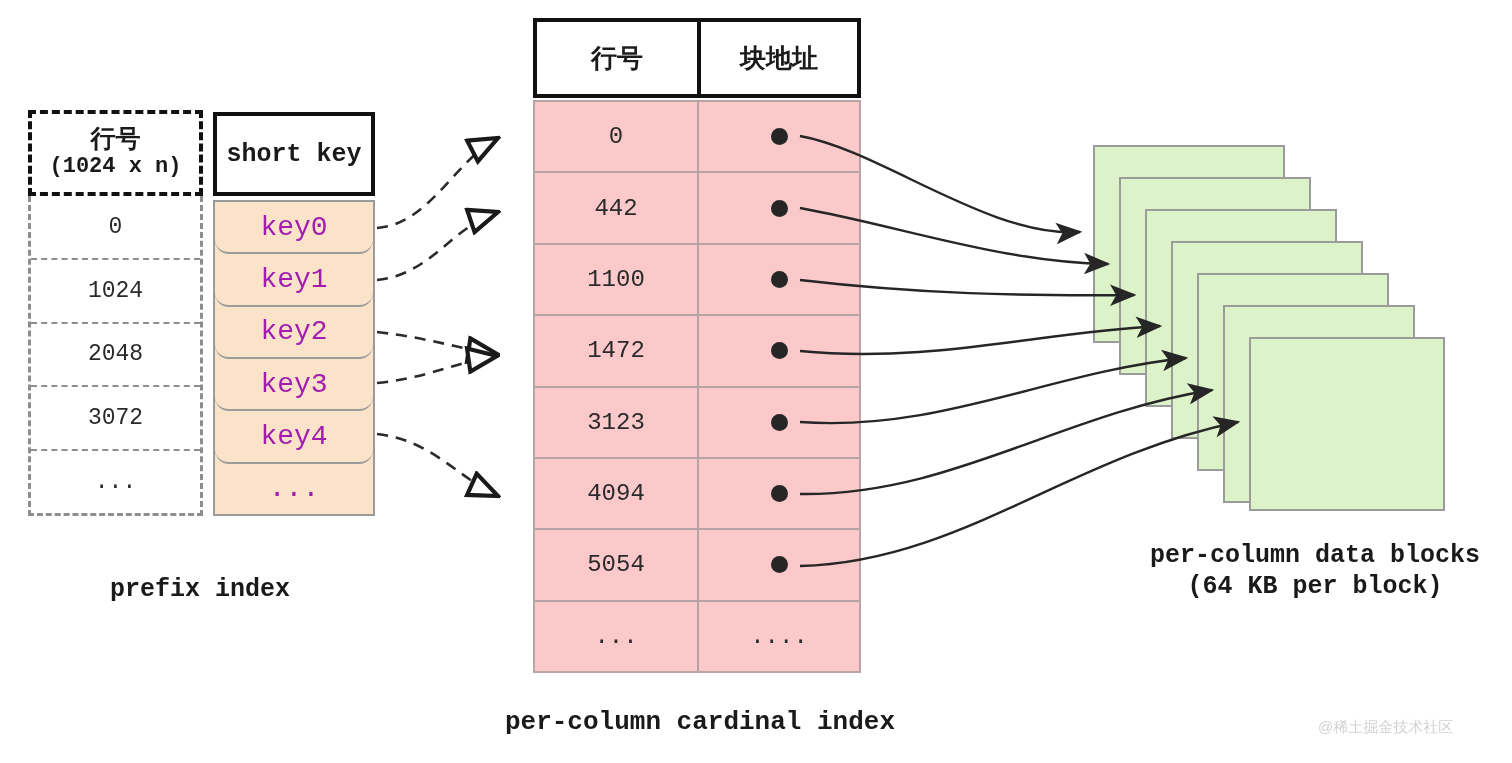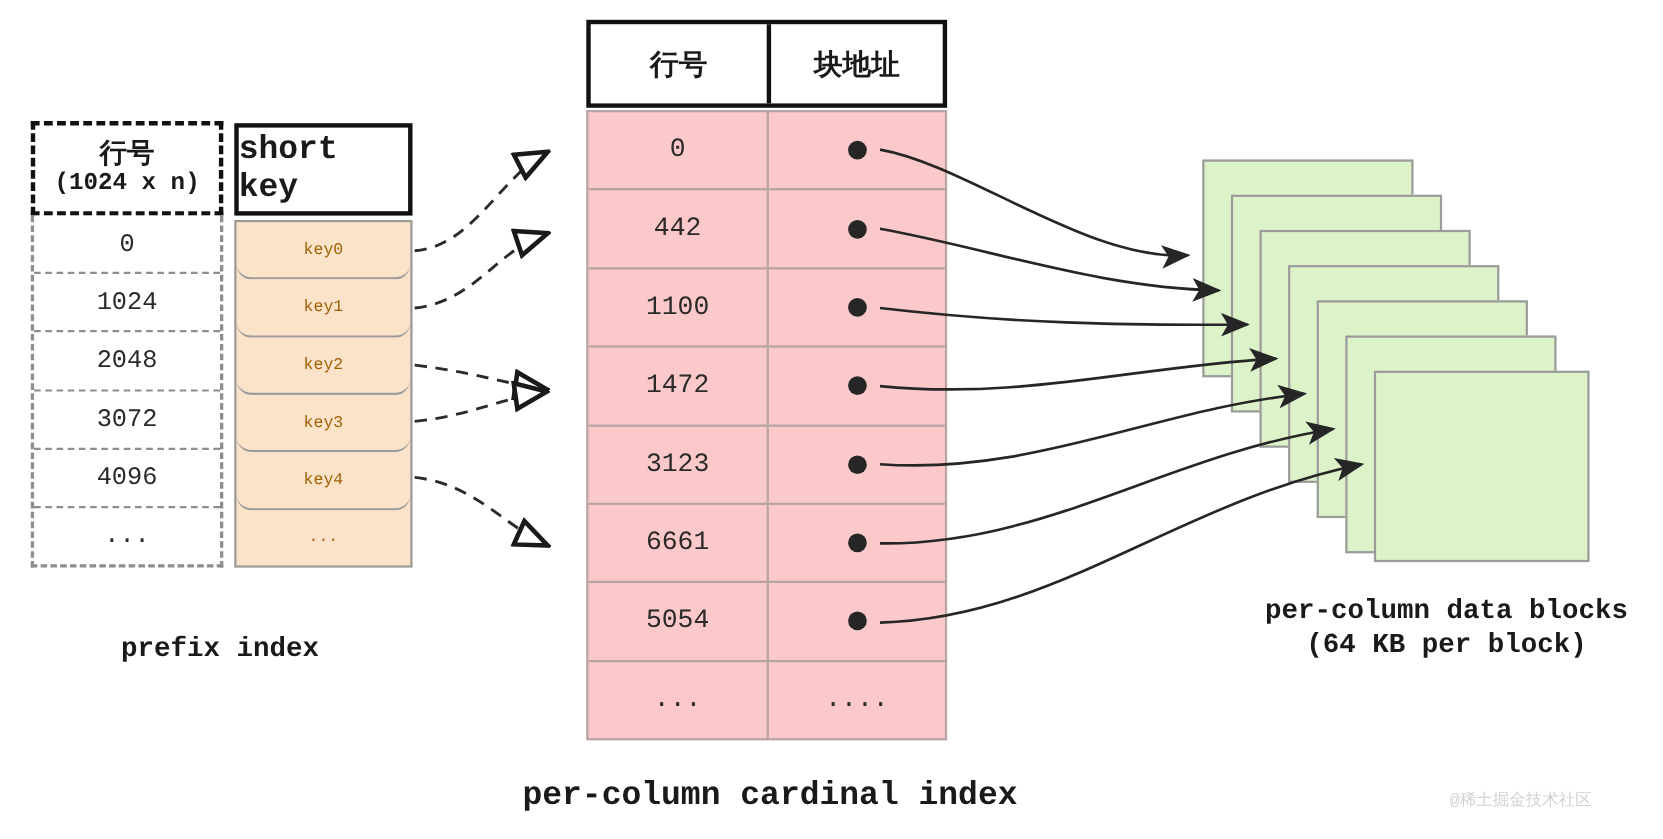--- a/index.html
+++ b/index.html
@@ -32,30 +32,30 @@
     flex:1;display:flex;align-items:center;justify-content:center;
     font-size:23px;border-bottom:2px dashed #8e8e8e;color:#2a2a2a;
   }
   .prow:last-child{border-bottom:none;}
 
   
   #shortkey-header{
     left:213px;top:112px;width:162px;height:84px;
     border:4px solid #111;background:#fff;
     display:flex;align-items:center;justify-content:center;
-    font-size:30px;font-weight:bold;
+    font-size:25px;font-weight:bold;
   }
   #shortkey-body{
     left:213px;top:200px;width:162px;height:316px;
     border:2px solid #9b9b9b;background:#fae3c8;
     display:flex;flex-direction:column;
   }
   .krow{
     flex:1;display:flex;align-items:center;justify-content:center;
-    font-size:15px;border-bottom:2px solid #9b9b9b;color:#a16207;border-radius:14px;
+    font-size:28px;border-bottom:2px solid #9b9b9b;color:#a21caf;border-radius:14px;
   }
   .krow:last-child{border-bottom:none;}
 
   
   #ci-header{
     left:533px;top:18px;width:328px;height:80px;
     border:4px solid #111;background:#fff;display:flex;
   }
   #ci-header .hcell{
     flex:1;display:flex;align-items:center;justify-content:center;
@@ -87,46 +87,45 @@
   
   .gblock{
     width:192px;height:198px;background:#dcf2c8;border:2px solid #9b9b9b;
   }
 
   
   .caption{
     font-weight:bold;text-align:center;line-height:1.25;
   }
   #cap-prefix{left:40px;top:574px;width:320px;font-size:25px;}
-  #cap-cardinal{left:460px;top:706px;width:480px;font-size:30px;}
+  #cap-cardinal{left:460px;top:706px;width:480px;font-size:26px;}
   #cap-blocks{left:1100px;top:540px;width:430px;font-size:25px;}
 
   #watermark{
     left:1318px;top:718px;font-size:15px;color:#d2d2d2;font-weight:normal;
-    font-family:Liberation Mono, monospace;white-space:nowrap;
+    font-family:Liberation Sans, sans-serif;white-space:nowrap;
   }
 
   svg.overlay{position:absolute;left:0;top:0;width:1512px;height:763px;pointer-events:none;}
 </style>
 </head>
 <body>
 
 <div class="stage">
 
   <div class="abs" id="prefix-header">
     <div class="l1">行号</div>
     <div class="l2">(1024 x n)</div>
   </div>
 
   <div class="abs" id="prefix-body">
     <div class="prow">0</div>
     <div class="prow">1024</div>
     <div class="prow">2048</div>
     <div class="prow">3072</div>
-    <div class="prow">4096</div>
     <div class="prow">...</div>
   </div>
 
   <div class="abs" id="shortkey-header">short key</div>
 
   <div class="abs" id="shortkey-body">
     <div class="krow">key0</div>
     <div class="krow">key1</div>
     <div class="krow">key2</div>
     <div class="krow">key3</div>
@@ -164,21 +163,21 @@
           <span class="dot"></span>
         </div>
     </div>
     <div class="cirow">
       <div class="ci-rowno">3123</div>
       <div class="ci-addr">
           <span class="dot"></span>
         </div>
     </div>
     <div class="cirow">
-      <div class="ci-rowno">6661</div>
+      <div class="ci-rowno">4094</div>
       <div class="ci-addr">
           <span class="dot"></span>
         </div>
     </div>
     <div class="cirow">
       <div class="ci-rowno">5054</div>
       <div class="ci-addr">
           <span class="dot"></span>
         </div>
     </div>

